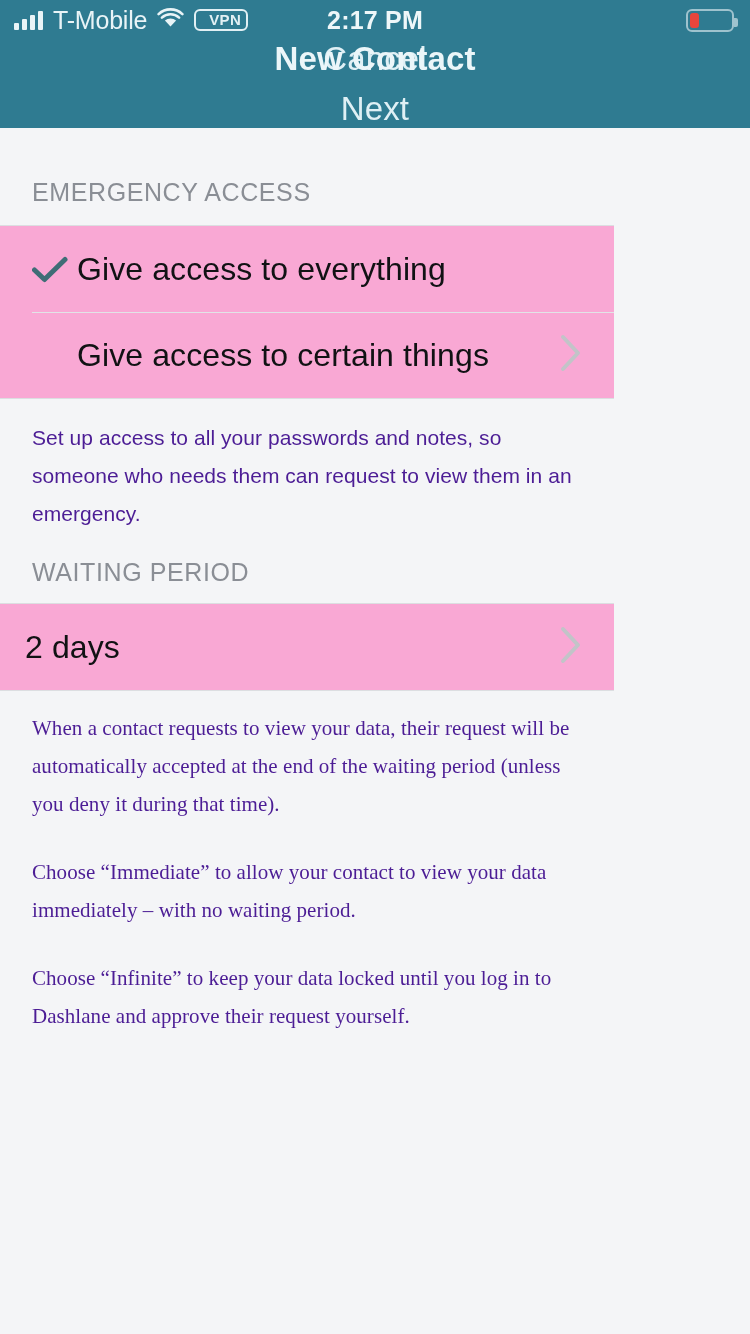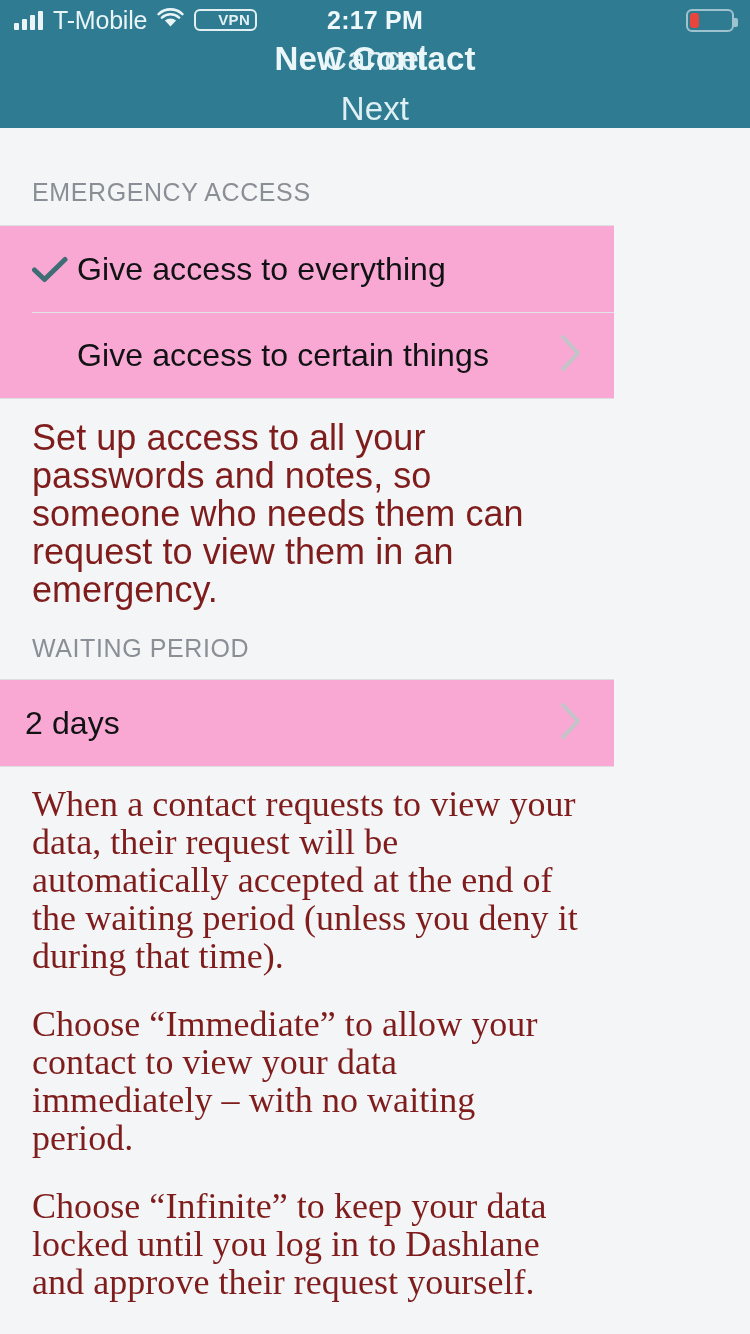--- a/index.html
+++ b/index.html
@@ -57,21 +57,21 @@
   .carrier {
     font-size: 25px;
     letter-spacing: -0.2px;
     color: #e9f4f7;
     line-height: 1;
   }
   .wifi-icon { display: block; }
   .vpn-badge {
     border: 2px solid #e2f0f4;
     border-radius: 6px;
-    padding: 1px 5px 2px 22px;
+    padding: 1px 5px 2px 13px;
     font-size: 15px;
     font-weight: bold;
     letter-spacing: 0.3px;
     color: #e2f0f4;
     line-height: 1.05;
   }
   .sb-center {
     position: absolute;
     left: 0; right: 0;
     text-align: center;
@@ -203,23 +203,23 @@
   .cell-label.flush  { margin-left: 25px; }
   .chevron {
     position: absolute;
     right: 32px;
     top: 50%;
     transform: translateY(-50%);
     display: block;
   }
 
   .footnote {
-    font-size: 36px;
+    font-size: 21px;
     line-height: 38px;
-    color: #7f1d1d;
+    color: #4c1d95;
     padding: 20px 32px 0 32px;
     letter-spacing: 0.05px;
   }
   .footnote p { margin: 0 0 30px 0; }
   .footnote p:last-child { margin-bottom: 0; }
   .footnote.tight { padding-top: 18px; font-family: Liberation Serif, serif; }
 </style>
 </head>
 <body>
 

